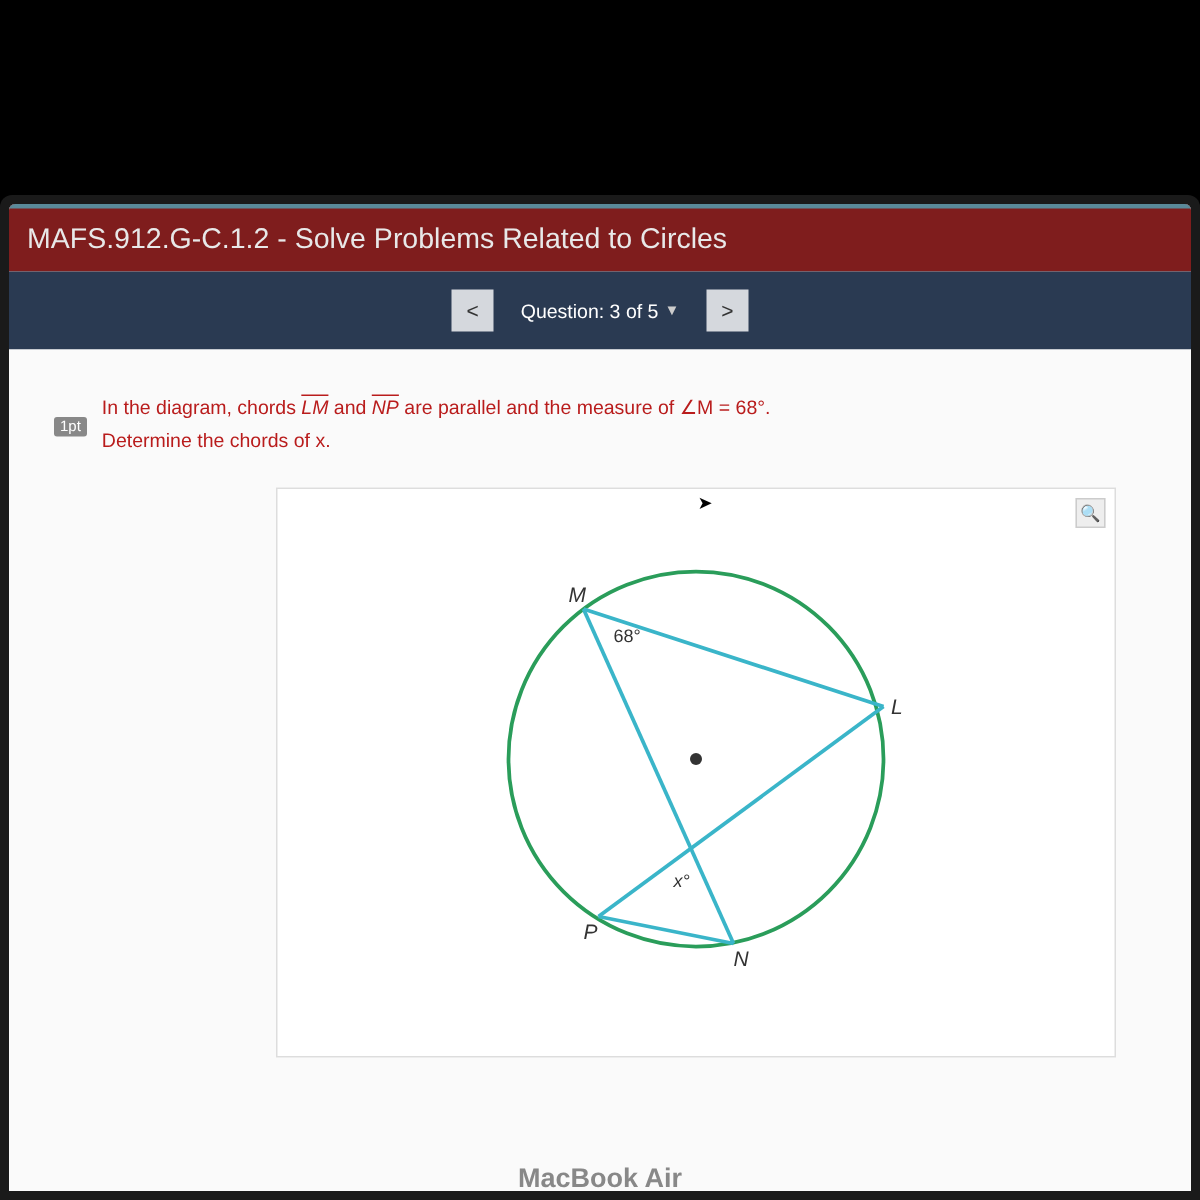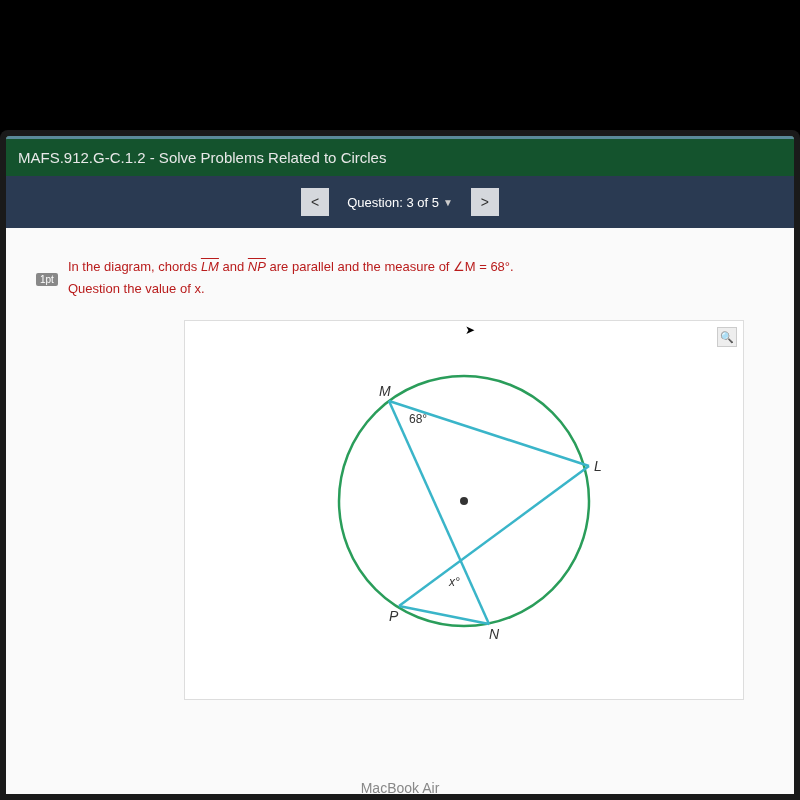--- a/index.html
+++ b/index.html
@@ -22,24 +22,24 @@
       padding: 6px;
     }
     .screen {
       background: #fafafa;
       height: 100%;
       border-radius: 4px 4px 0 0;
       overflow: hidden;
       position: relative;
     }
     .title-bar {
-      background: #14532d;
+      background: #7f1d1d;
       color: #e8e8e8;
       padding: 10px 12px;
-      font-size: 15px;
+      font-size: 19px;
       border-top: 3px solid #5a8a9a;
     }
     .nav-bar {
       background: #2a3a52;
       display: flex;
       align-items: center;
       justify-content: center;
       padding: 12px;
       gap: 10px;
     }
@@ -127,22 +127,22 @@
       left: 280px;
       font-size: 12px;
       color: #000;
     }
     .macbook-label {
       position: absolute;
       bottom: 4px;
       left: 50%;
       transform: translateX(-50%);
       color: #888;
-      font-size: 14px;
-      font-weight: 400;
+      font-size: 18px;
+      font-weight: 700;
     }
     .black-top { position:absolute; top:0; left:0; right:0; height:130px; background:#000; }
   </style>
 </head>
 <body>
 
 <div class="black-top"></div>
 
 <div class="device-frame">
   <div class="screen">
@@ -163,21 +163,21 @@
         <span>&gt;</span>
       </button>
     </div>
 
     <div class="content">
       <div class="question-row">
         <span class="point-badge">1pt</span>
         <div class="question-text">
           <span>In the diagram, chords </span><span class="overline">LM</span><span> and </span><span class="overline">NP</span><span> are parallel and the measure of ∠M = 68°.</span>
           <br>
-          <span>Question the value of x.</span>
+          <span>Determine the chords of x.</span>
         </div>
       </div>
 
       <div class="diagram-container">
         <div class="cursor-pointer">➤</div>
         <div class="zoom-btn">
           <span>🔍</span>
         </div>
         <svg class="diagram-svg" width="340" height="320">
           <circle cx="170" cy="160" r="125" fill="none" stroke="#2a9d5a" stroke-width="2.5"></circle>

